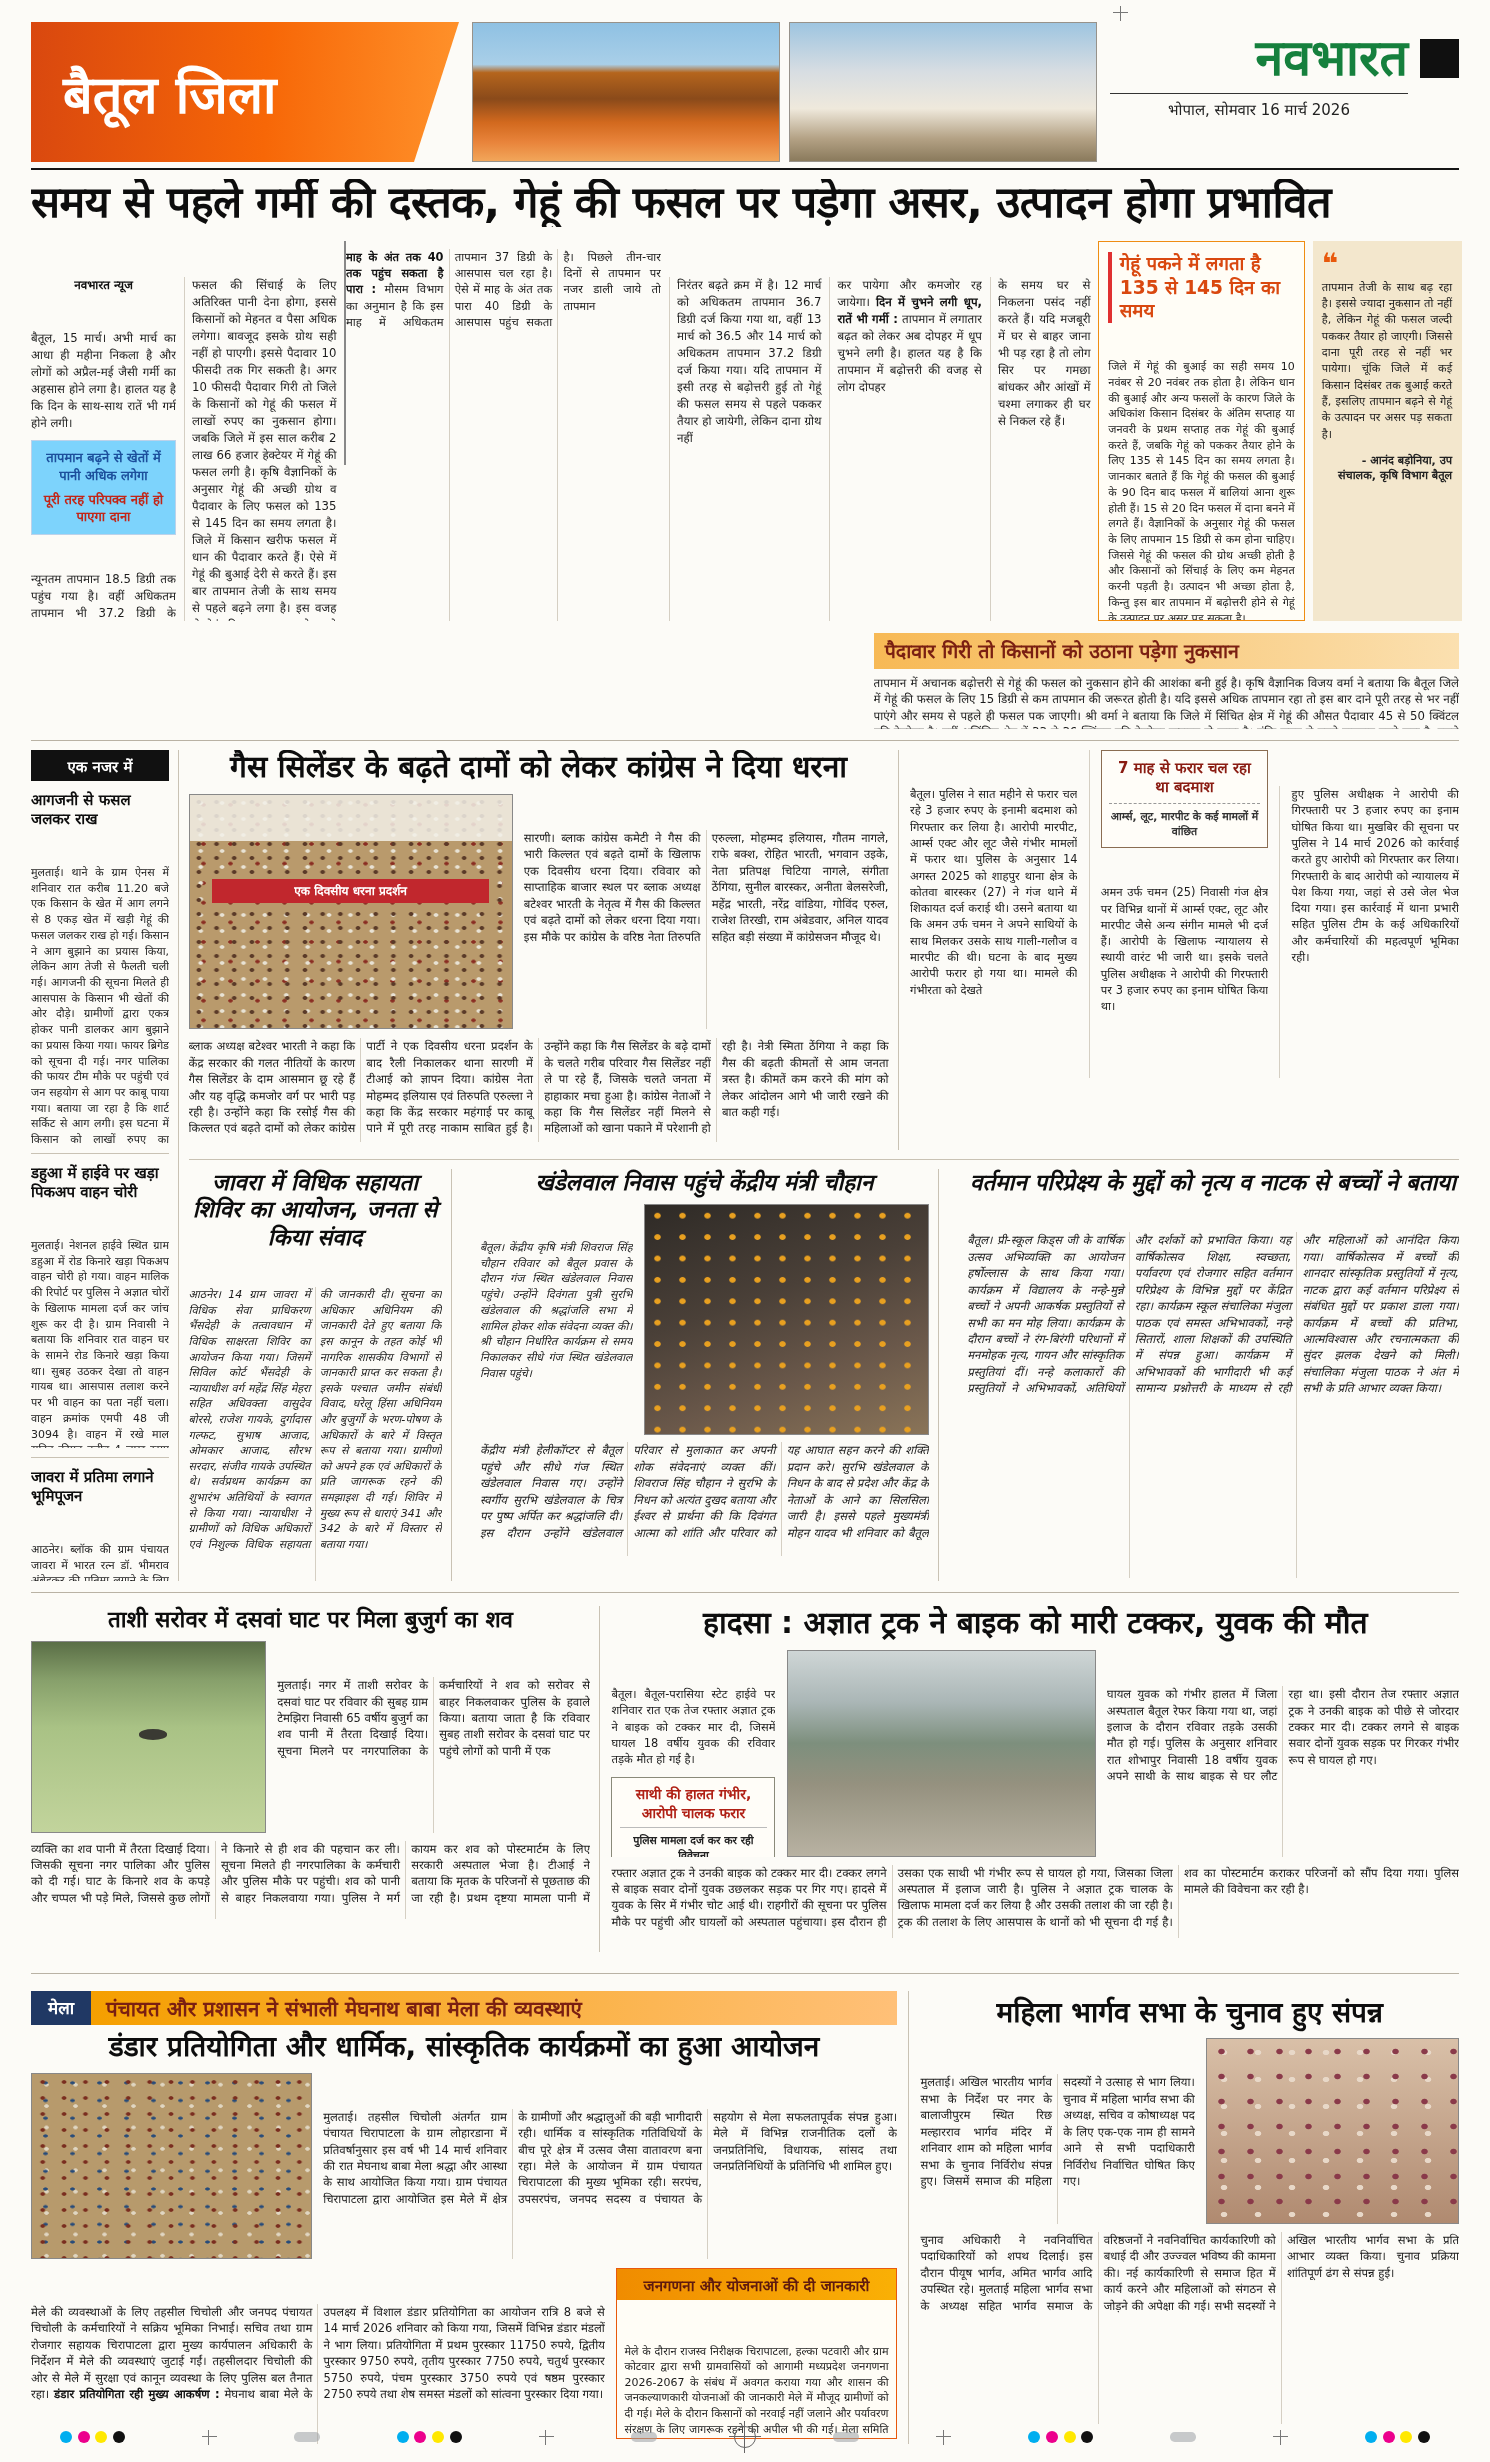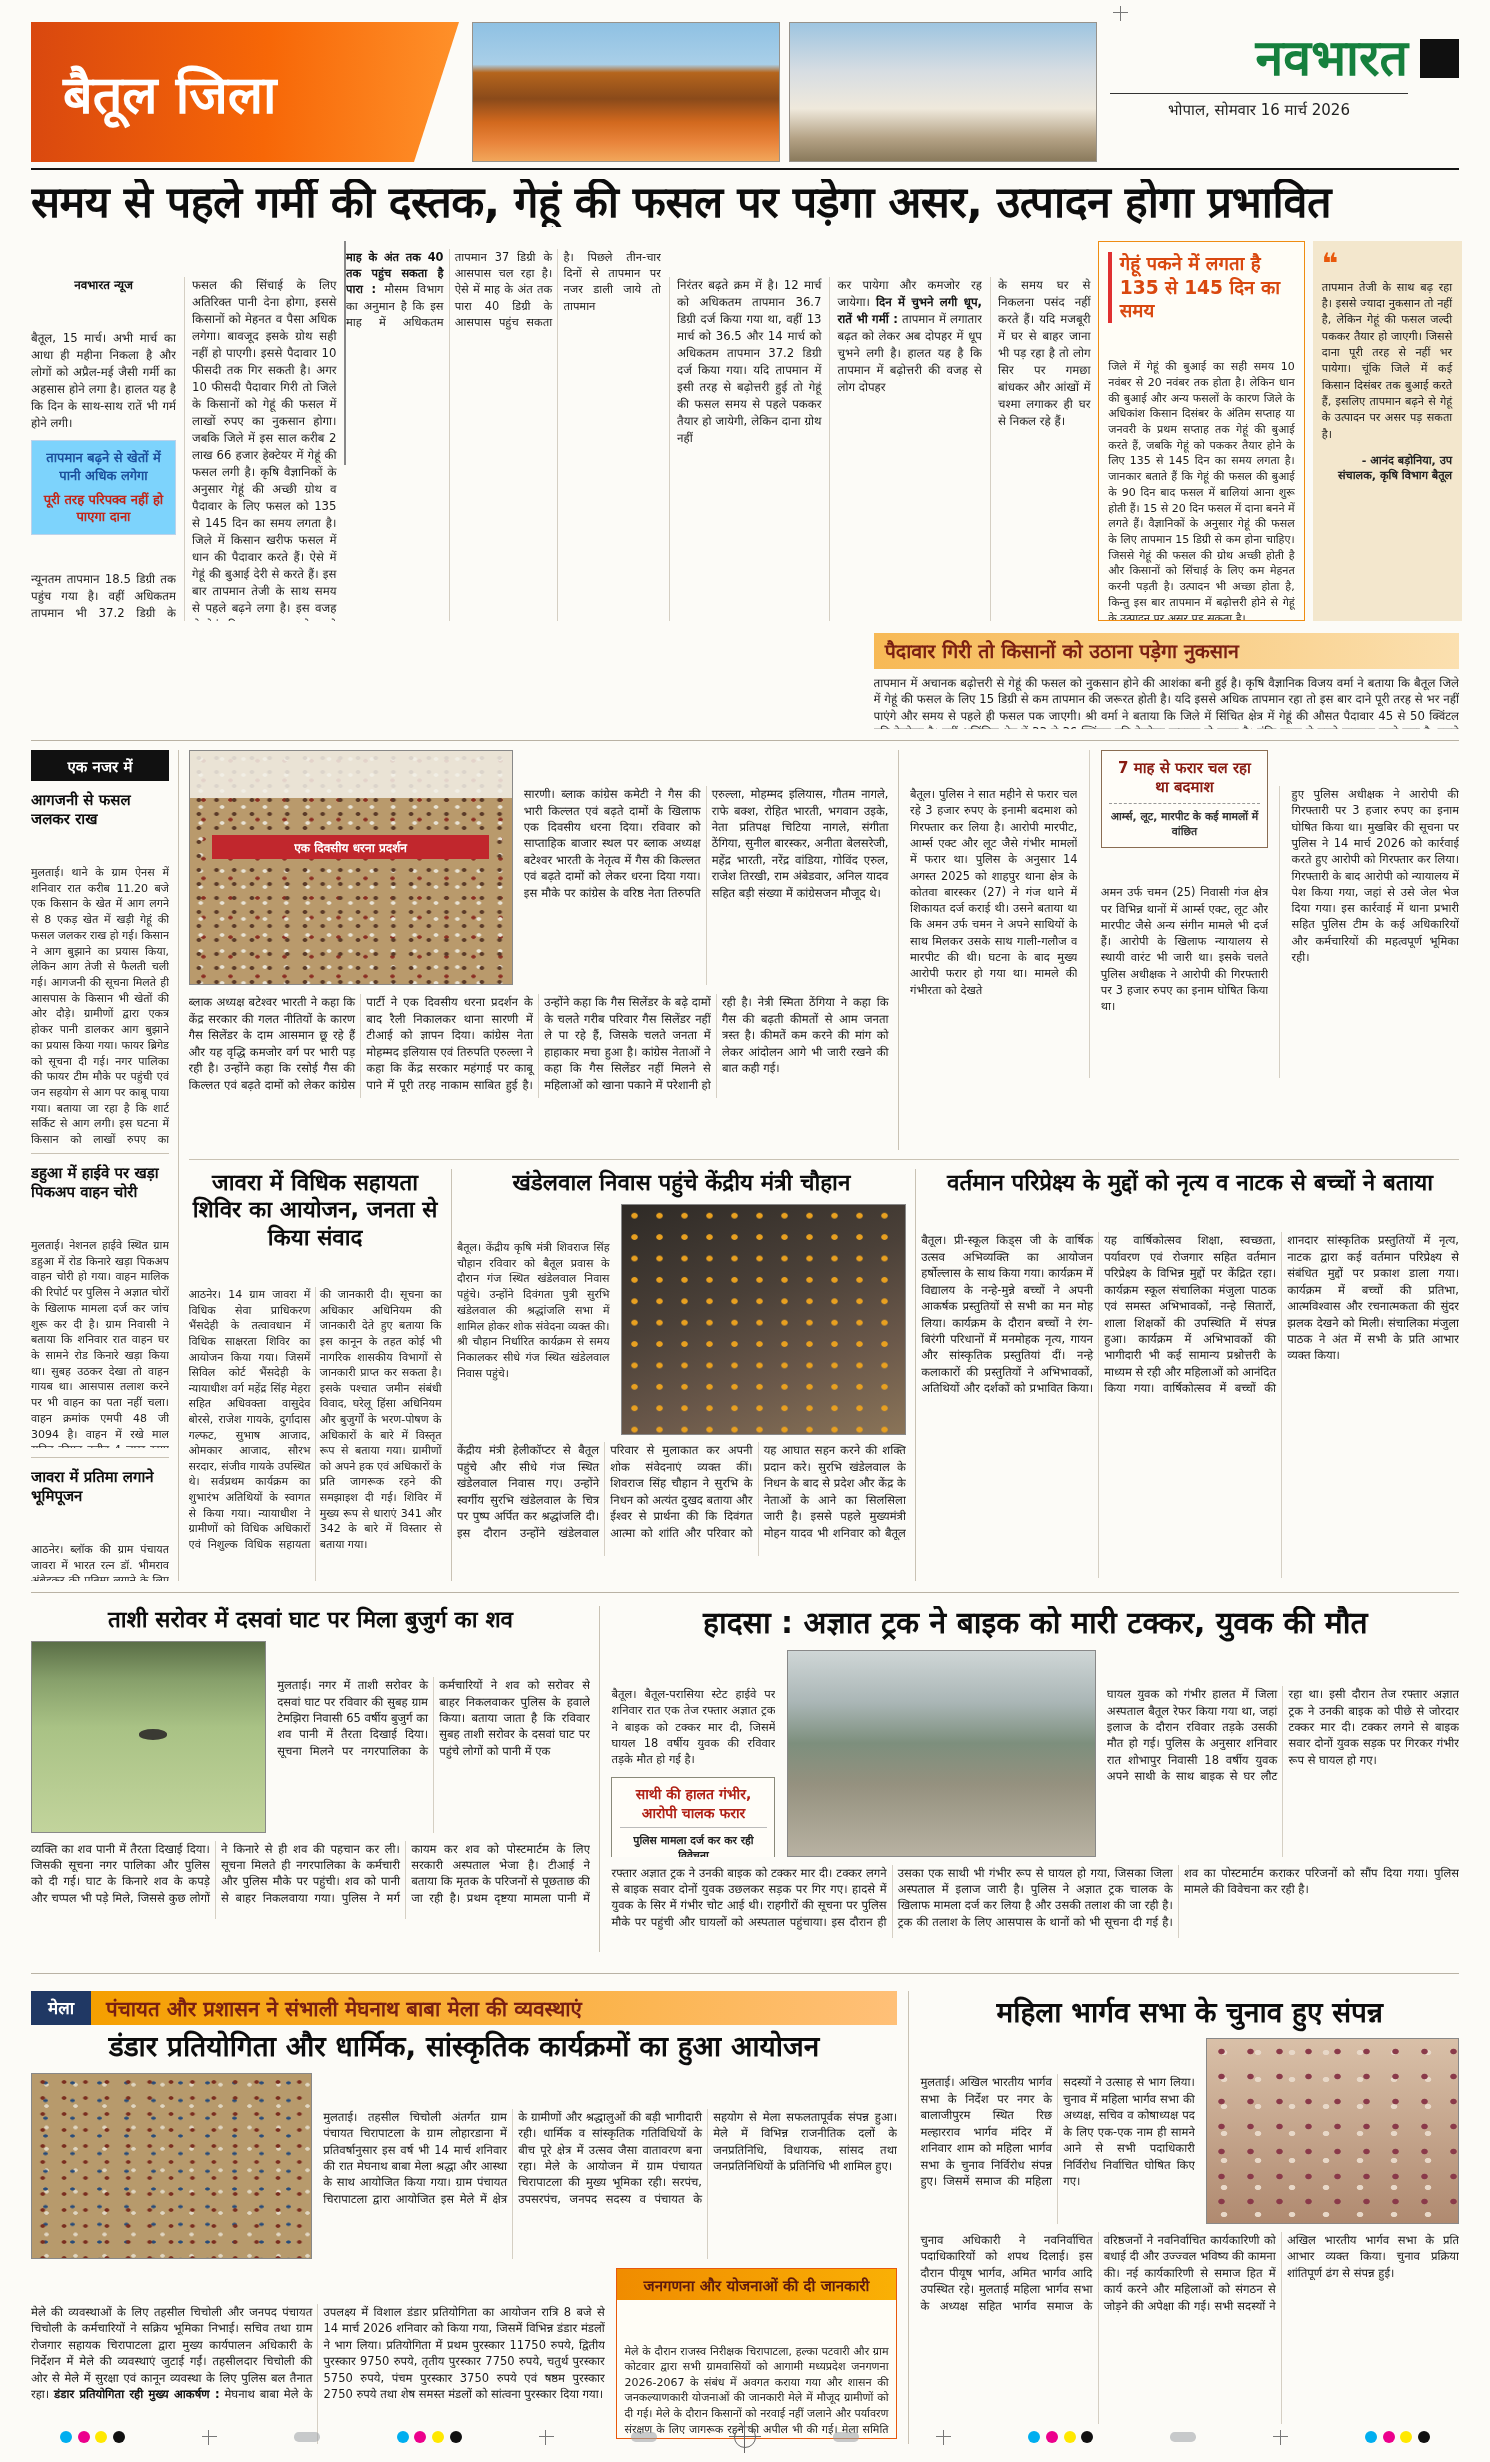--- a/index.html
+++ b/index.html
@@ -90,21 +90,21 @@
   .gas-bottom{margin-top:9.3px;height:104px;}
 
   .badmash{flex:0 0 549px;overflow:hidden;}
   .badmash-cols{display:flex;gap:11.2px;height:328px;}
   .bcol{flex:1;font-size:11.4px;line-height:1.43;overflow:hidden;}
   .bcol + .bcol{border-left:0.9px solid #d5cfc3;padding-left:11.2px;}
   .bad-box{border:1.4px solid #8a6d52;background:#fffdf8;padding:7.5px;margin-bottom:7.5px;text-align:center;}
   .bad-box-head{color:#8a1c12;font-weight:bold;font-size:15px;line-height:1.3;}
   .bad-box-sub{font-size:10.8px;color:#333;margin-top:5.6px;border-top:0.9px dashed #999;padding-top:4.7px;font-weight:bold;}
 
-  .rowB{display:flex;gap:5px;height:412px;padding-top:9.3px;}
+  .rowB{display:flex;gap:28px;height:412px;padding-top:9.3px;font-style:italic;}
   .vidhik{flex:0 0 253px;border-right:0.9px solid #c9c2b4;padding-right:9.3px;overflow:hidden;}
   .art-head-md{font-size:22.4px;font-weight:bold;text-align:center;line-height:1.22;margin-bottom:7.5px;color:#0d0d0d;}
   .vidhik-body{column-count:2;column-gap:9.3px;column-rule:0.9px solid #d5cfc3;font-size:11px;line-height:1.42;height:317px;overflow:hidden;}
   .khandelwal{flex:0 0 449px;border-right:0.9px solid #c9c2b4;padding-right:9.3px;overflow:hidden;}
   .khand-top{display:flex;gap:11.2px;height:231px;}
   .khand-colA{flex:0 0 34%;font-size:11px;line-height:1.43;overflow:hidden;}
   .khand-photo{flex:1;border:0.9px solid #888;
      background-color:#4a4038;
      background-image:radial-gradient(#e8a020 2.8px,transparent 3.7px),linear-gradient(160deg,#2e2a26 0%,#4a4038 40%,#6a584a 70%,#8a7458 100%);
      background-size:25px 21.4px,100% 100%;}
@@ -248,20 +248,21 @@
         <p class="body-sm jt clip2">मुलताई। नेशनल हाईवे स्थित ग्राम डहुआ में रोड किनारे खड़ा पिकअप वाहन चोरी हो गया। वाहन मालिक की रिपोर्ट पर पुलिस ने अज्ञात चोरों के खिलाफ मामला दर्ज कर जांच शुरू कर दी है। ग्राम निवासी ने बताया कि शनिवार रात वाहन घर के सामने रोड किनारे खड़ा किया था। सुबह उठकर देखा तो वाहन गायब था। आसपास तलाश करने पर भी वाहन का पता नहीं चला। वाहन क्रमांक एमपी 48 जी 3094 है। वाहन में रखे माल सहित कीमत करीब 4 लाख रुपए बताई जा रही है। वाहन मालिक ने मामले में अज्ञात वाहन चोरों को पकड़ने की मांग की है।</p>
         <div class="divider"></div>
         <h4>जावरा में प्रतिमा लगाने भूमिपूजन</h4>
         <p class="body-sm jt clip3">आठनेर। ब्लॉक की ग्राम पंचायत जावरा में भारत रत्न डॉ. भीमराव अंबेडकर की प्रतिमा लगाने के लिए रविवार को भूमिपूजन कार्यक्रम संपन्न हुआ। इस अवसर पर सरपंच, उपसरपंच सहित समाजजन एवं ग्रामीणजन बड़ी संख्या में मौजूद रहे। समाजजनों ने प्रतिमा स्थल पर पूजन अर्चन कर निर्माण कार्य प्रारंभ कराया। ग्रामीणों ने प्रतिमा स्थापना को गौरव का क्षण बताया।</p>
       </div>
 
       <div class="center-right">
         <div class="rowA">
 
           <div class="gas">
+            <div class="art-head-xl">गैस सिलेंडर के बढ़ते दामों को लेकर कांग्रेस ने दिया धरना</div>
             <div class="gas-top">
               <div class="gas-photo">
                 <div class="gas-banner">एक दिवसीय धरना प्रदर्शन</div>
               </div>
               <div class="gas-colsA cols2 jt">सारणी। ब्लाक कांग्रेस कमेटी ने गैस की भारी किल्लत एवं बढ़ते दामों के खिलाफ एक दिवसीय धरना दिया। रविवार को साप्ताहिक बाजार स्थल पर ब्लाक अध्यक्ष बटेश्वर भारती के नेतृत्व में गैस की किल्लत एवं बढ़ते दामों को लेकर धरना दिया गया। इस मौके पर कांग्रेस के वरिष्ठ नेता तिरुपति एरुल्ला, मोहम्मद इलियास, गौतम नागले, राफे बक्श, रोहित भारती, भगवान उइके, नेता प्रतिपक्ष चिटिया नागले, संगीता ठेंगिया, सुनील बारस्कर, अनीता बेलसरेजी, महेंद्र भारती, नरेंद्र वांडिया, गोविंद एरुल, राजेश तिरखी, राम अंबेडवार, अनिल यादव सहित बड़ी संख्या में कांग्रेसजन मौजूद थे।</div>
             </div>
             <div class="gas-bottom cols4 jt">ब्लाक अध्यक्ष बटेश्वर भारती ने कहा कि केंद्र सरकार की गलत नीतियों के कारण गैस सिलेंडर के दाम आसमान छू रहे हैं और यह वृद्धि कमजोर वर्ग पर भारी पड़ रही है। उन्होंने कहा कि रसोई गैस की किल्लत एवं बढ़ते दामों को लेकर कांग्रेस पार्टी ने एक दिवसीय धरना प्रदर्शन के बाद रैली निकालकर थाना सारणी में टीआई को ज्ञापन दिया। कांग्रेस नेता मोहम्मद इलियास एवं तिरुपति एरुल्ला ने कहा कि केंद्र सरकार महंगाई पर काबू पाने में पूरी तरह नाकाम साबित हुई है। उन्होंने कहा कि गैस सिलेंडर के बढ़े दामों के चलते गरीब परिवार गैस सिलेंडर नहीं ले पा रहे हैं, जिसके चलते जनता में हाहाकार मचा हुआ है। कांग्रेस नेताओं ने कहा कि गैस सिलेंडर नहीं मिलने से महिलाओं को खाना पकाने में परेशानी हो रही है। नेत्री स्मिता ठेंगिया ने कहा कि गैस की बढ़ती कीमतों से आम जनता त्रस्त है। कीमतें कम करने की मांग को लेकर आंदोलन आगे भी जारी रखने की बात कही गई।</div>
           </div>
 
           <div class="badmash">

